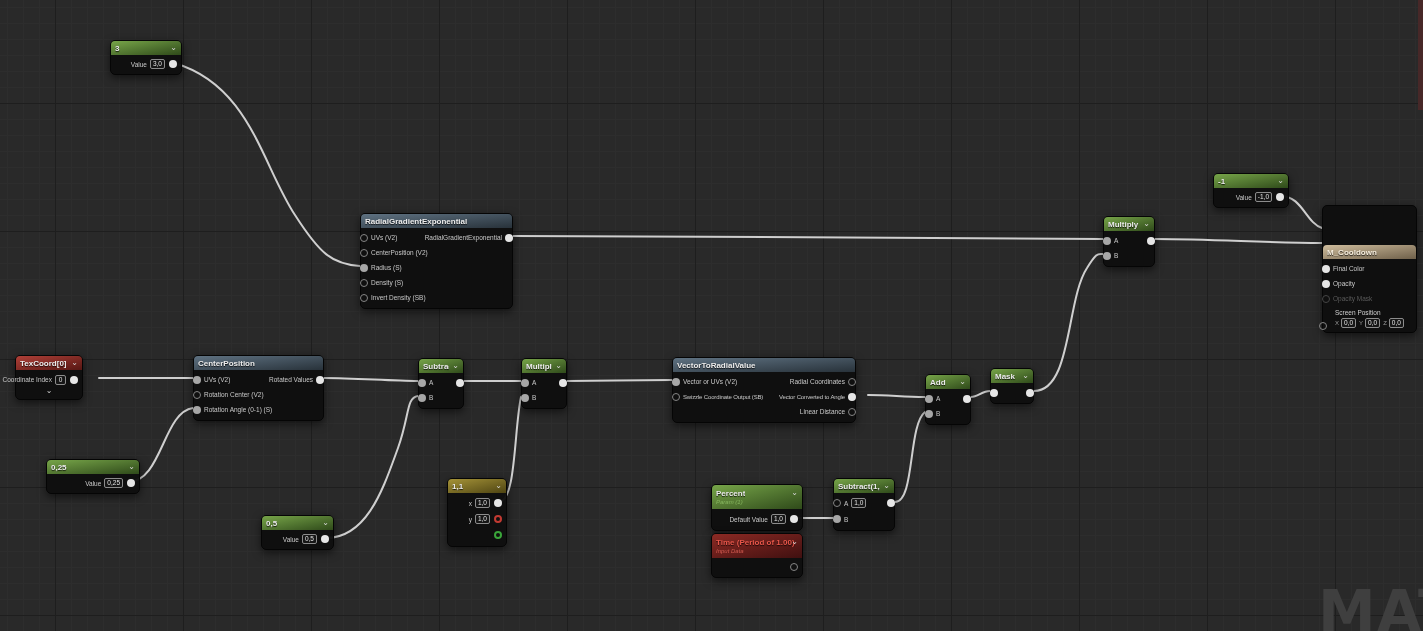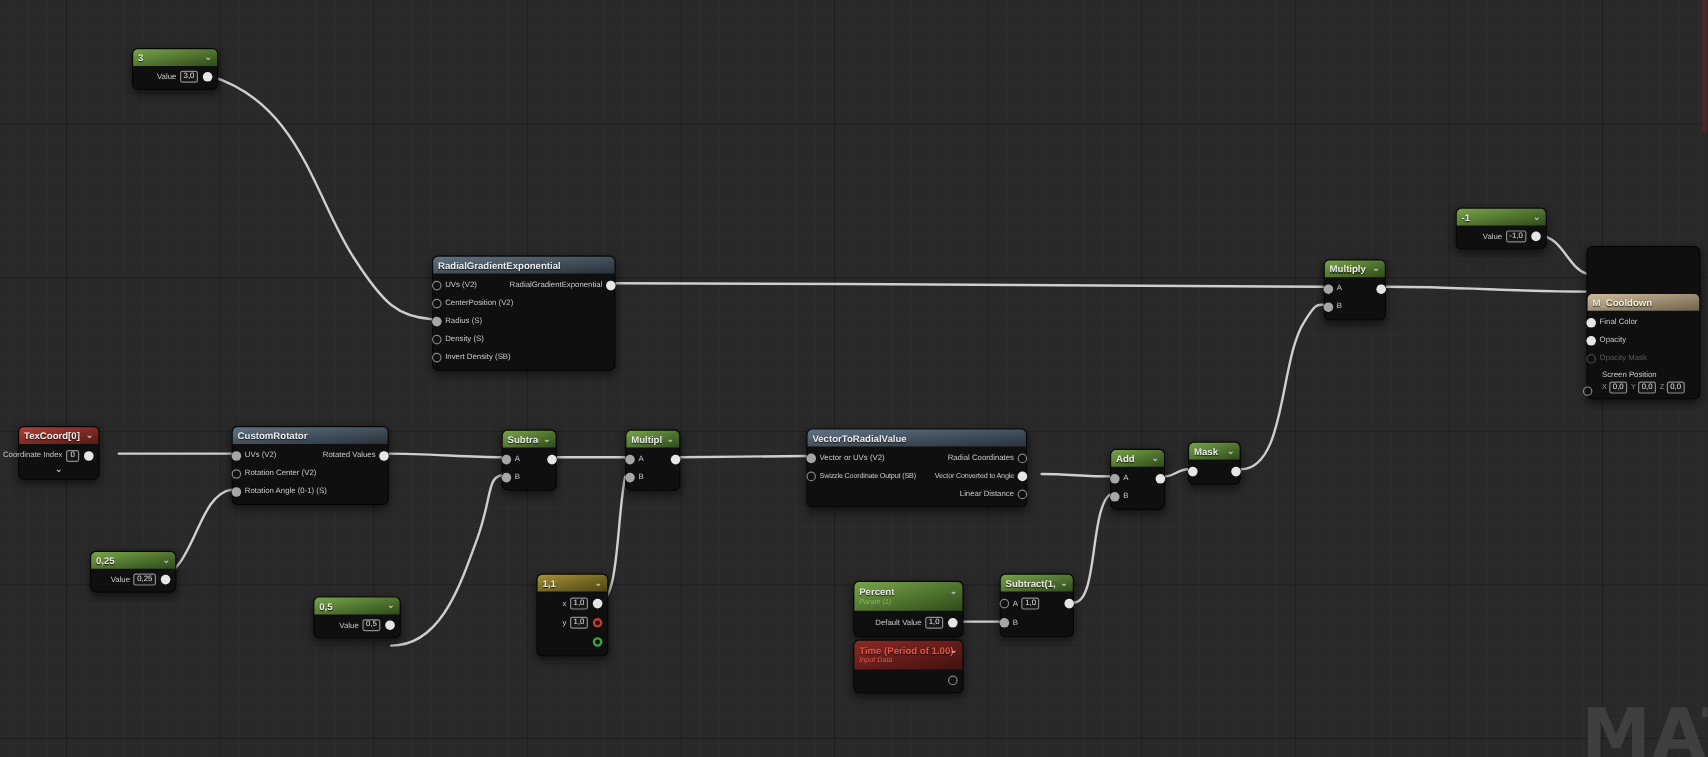--- a/index.html
+++ b/index.html
@@ -165,21 +165,21 @@
       <span class="vlabel">Coordinate Index</span>
       <span class="vbox" style="min-width:11px">0</span>
       <span class="pin filled inside"></span>
     </div>
     <div class="bchev">⌄</div>
   </div>
 </div>
 
 <div class="node" style="left:193px;top:355px;width:131px">
   <div class="hdr steel">
-    <span class="ttl">CustomRotator</span>
+    <span class="ttl">CenterPosition</span>
   </div>
   <div class="body">
     <div class="row">
       <span class="pin in gfill"></span>
       <span class="pin-label">UVs (V2)</span>
       <span class="sp"></span>
       <span class="pin-label">Rotated Values</span>
       <span class="pin outp filled"></span>
     </div>
     <div class="row">
@@ -250,35 +250,35 @@
       <span class="pin-label tight">Vector Converted to Angle</span>
       <span class="pin outp filled"></span>
     </div>
     <div class="row out">
       <span class="pin-label">Linear Distance</span>
       <span class="pin outp hollow"></span>
     </div>
   </div>
 </div>
 
-<div class="node" style="left:75px;top:459px;width:72px">
+<div class="node" style="left:46px;top:459px;width:94px">
   <div class="hdr green">
     <span class="ttl">0,25</span>
     <span class="chev">⌄</span>
   </div>
   <div class="body">
     <div class="row" style="height:14px;justify-content:flex-end">
       <span class="vlabel">Value</span>
       <span class="vbox">0,25</span>
       <span class="pin filled inside"></span>
     </div>
   </div>
 </div>
 
-<div class="node" style="left:261px;top:497px;width:73px">
+<div class="node" style="left:261px;top:515px;width:73px">
   <div class="hdr green">
     <span class="ttl">0,5</span>
     <span class="chev">⌄</span>
   </div>
   <div class="body">
     <div class="row" style="height:14px;justify-content:flex-end">
       <span class="vlabel">Value</span>
       <span class="vbox">0,5</span>
       <span class="pin filled inside"></span>
     </div>

